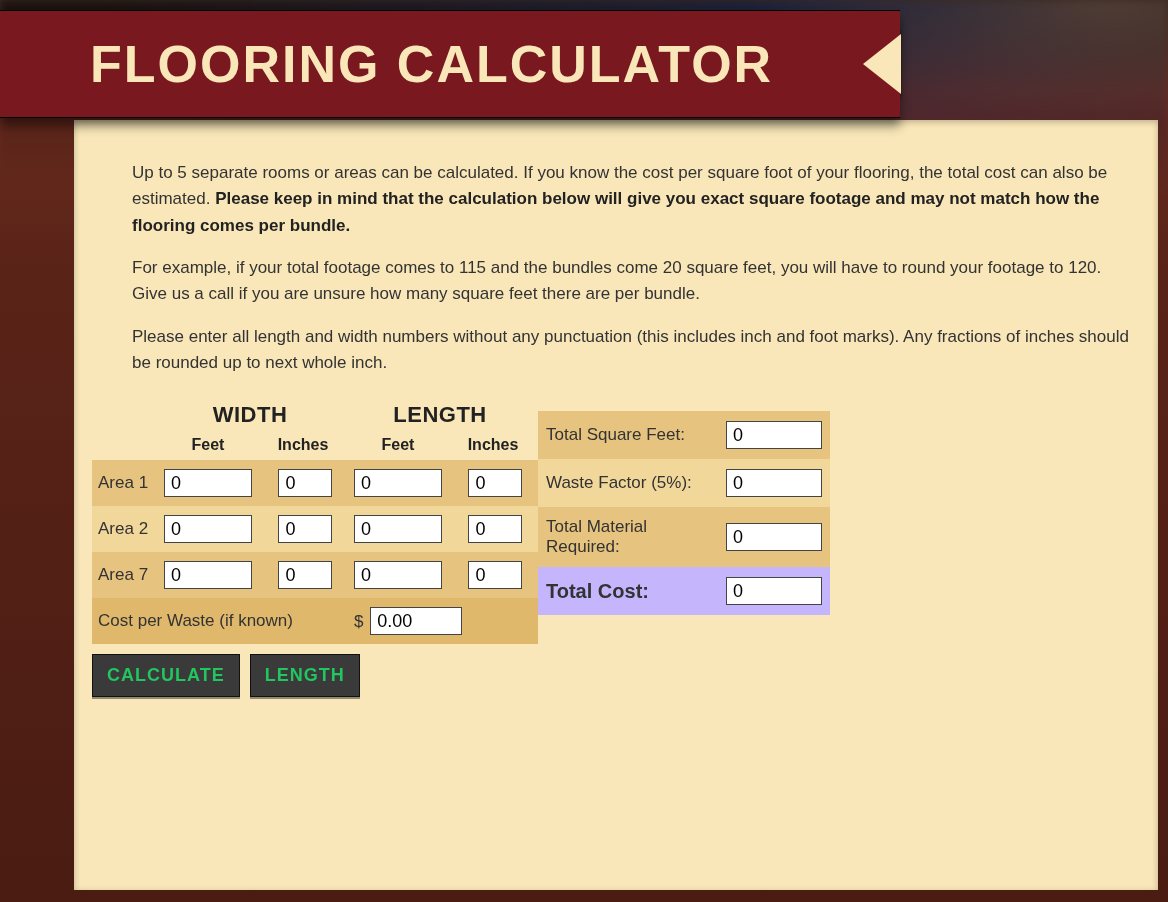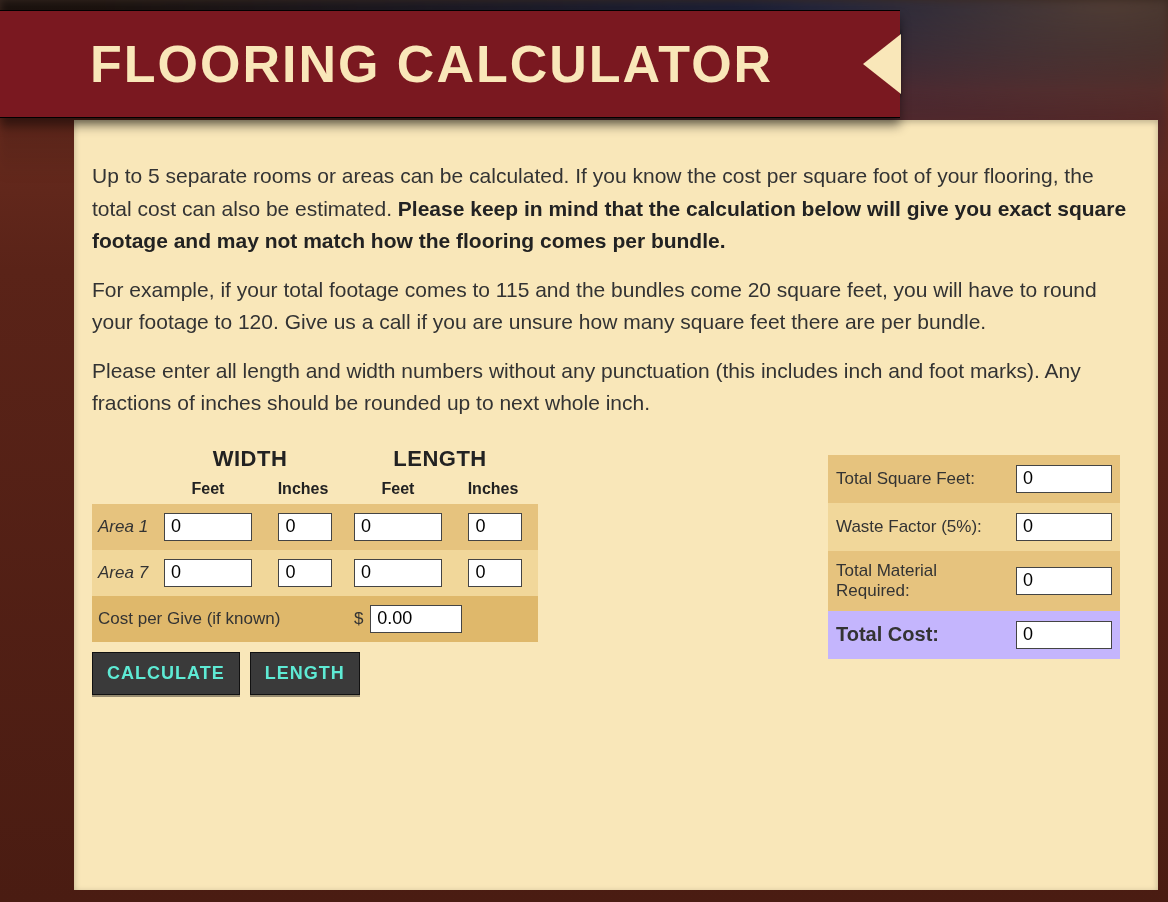--- a/index.html
+++ b/index.html
@@ -60,52 +60,52 @@
 .card {
   position: absolute;
   left: 74px; top: 120px;
   width: 1084px;
   height: 770px;
   background: #f9e7b9;
   box-shadow: inset 0 2px 6px rgba(0,0,0,.25);
   padding: 40px 24px 24px 18px;
   color: #333;
 }
-.copy p { font-size: 21px; line-height: 1.55; margin-bottom: 16px; color:#333; }
+.copy p { font-size: 17px; line-height: 1.55; margin-bottom: 16px; color:#333;margin-left:40px; }
 .copy strong { font-weight: 700; color:#222; }
 .copy ul { margin: -6px 0 10px 48px; }
 .copy li { font-size: 17px; line-height: 1.6; }
-.calc-wrap{ display:flex; justify-content:space-between; margin-top:26px; }
+.calc-wrap{ display:flex; justify-content:flex-start; margin-top:26px; }
 .left { width: 446px; }
 .right{ width: 292px; margin-right: 14px; }
 .headers{ display:flex; font-family: "Arial Black", Impact, sans-serif; font-weight:900; font-size:22px; color:#222; letter-spacing:.5px; }
 .headers .hw{ width:250px; text-align:center; }
 .headers .hl{ width:196px; text-align:center; }
 .sub{ display:flex; font-weight:700; font-size:16px; color:#222; margin-top:8px; }
 .sub .c1{ width:66px; }
 .sub .cf{ width:100px; text-align:center; }
 .sub .ci{ width:90px; text-align:center; }
 .sub .cf2{ width:100px; text-align:center; }
 .sub .ci2{ width:90px; text-align:center; }
 table.areas{ width:100%; border-collapse:collapse; margin-top:6px; }
 table.areas td{ padding:9px 6px; font-size:17px; }
 table.areas tr:nth-child(odd){ background:#e6c37e; }
 table.areas tr:nth-child(even){ background:#f1d79a; }
-table.areas .rowlabel{ width:66px; color:#333; font-family: Arial, sans-serif; font-style: italic; }
+table.areas .rowlabel{ width:66px; color:#333; font-family: Arial, sans-serif; }
 input.num{
   width:88px; height:28px; border:1px solid #444; background:#fff;
   font-size:18px; padding:2px 6px; font-family: Arial, sans-serif;
 }
 input.num.small{ width:54px; }
 .costrow td{ background:#dfb86b !important; }
 .costlabel{ font-size:17px; }
 .dollar{ font-size:17px; margin-right:2px; }
 .btns{ display:flex; gap:10px; margin-top:10px; }
 .btn{
-  background:#3a3a3a; color:#5eead4; border:1px solid #111;
+  background:#3a3a3a; color:#22c55e; border:1px solid #111;
   font-family:"Arial Black", Impact, sans-serif; font-weight:900; letter-spacing:1px;
   font-size:18px; padding:10px 14px; cursor:pointer;
   box-shadow: 0 2px 0 rgba(0,0,0,.4);
 }
 table.results{ width:100%; border-collapse:collapse; margin-top:9px; }
 table.results td{ padding:10px 8px; font-size:17px; }
 table.results tr:nth-child(odd){ background:#e6c37e; }
 table.results tr:nth-child(even){ background:#f1d79a; }
 table.results tr.total td{ background:#c4b5fd; font-weight:800; font-size:20px; }
 table.results .rv{ width:104px; }
@@ -154,28 +154,35 @@
         <table class="areas">
           <tbody>
               <tr>
             <td class="rowlabel">Area 1</td>
             <td><input class="num" value="0" style=""></td>
             <td><input class="num small" value="0" style=""></td>
             <td><input class="num" value="0" style=""></td>
             <td><input class="num small" value="0" style=""></td>
           </tr>
           <tr>
+            <td class="rowlabel">Area 2</td>
+            <td><input class="num" value="0" style=""></td>
+            <td><input class="num small" value="0" style=""></td>
+            <td><input class="num" value="0" style=""></td>
+            <td><input class="num small" value="0" style=""></td>
+          </tr>
+          <tr>
             <td class="rowlabel">Area 7</td>
             <td><input class="num" value="0" style=""></td>
             <td><input class="num small" value="0" style=""></td>
             <td><input class="num" value="0" style=""></td>
             <td><input class="num small" value="0" style=""></td>
           </tr>
           <tr class="costrow">
-            <td class="costlabel" colspan="3">Cost per Give (if known)</td>
+            <td class="costlabel" colspan="3">Cost per Waste (if known)</td>
             <td colspan="2">
               <span class="dollar">$</span>
               <input class="num" style="width: 92px;" value="0.00">
             </td>
           </tr>
         </tbody>
           </table>
 
         <div class="btns">
           <button class="btn">CALCULATE</button>

